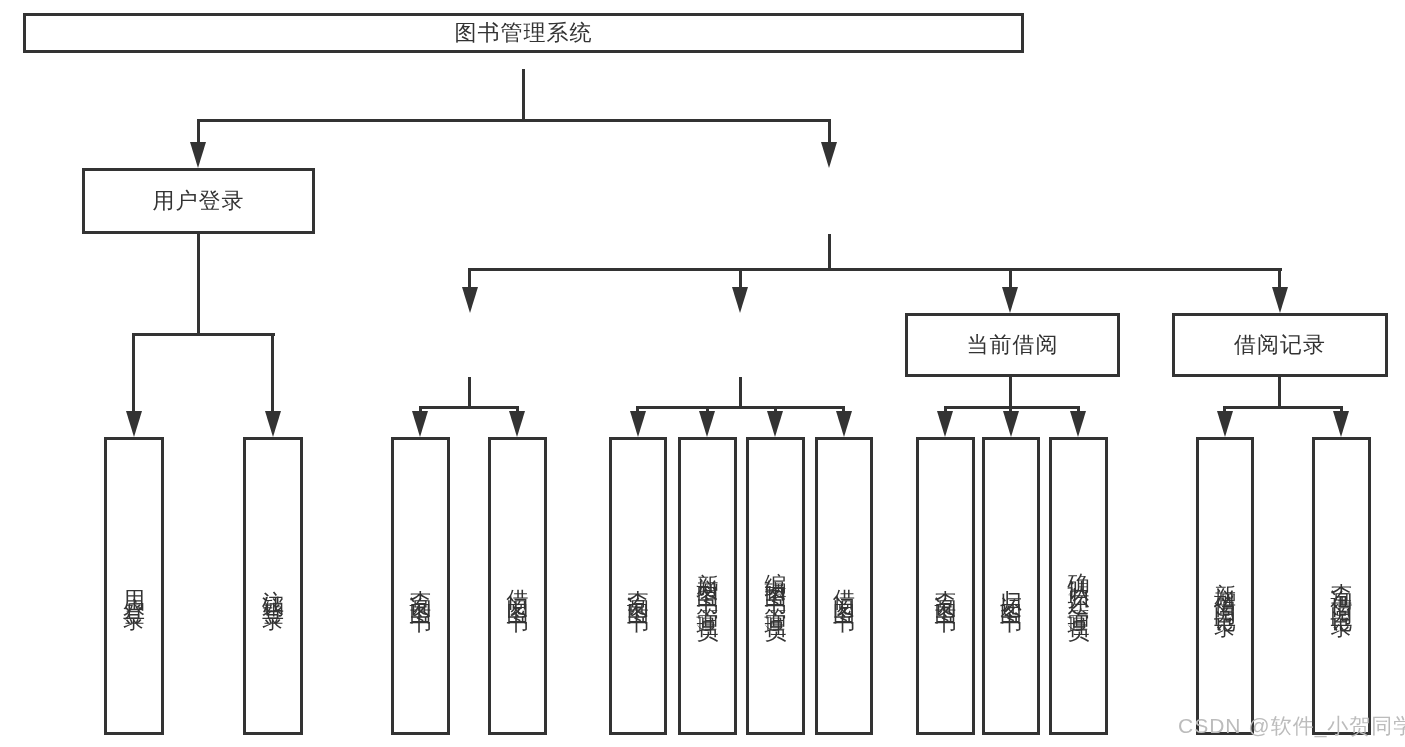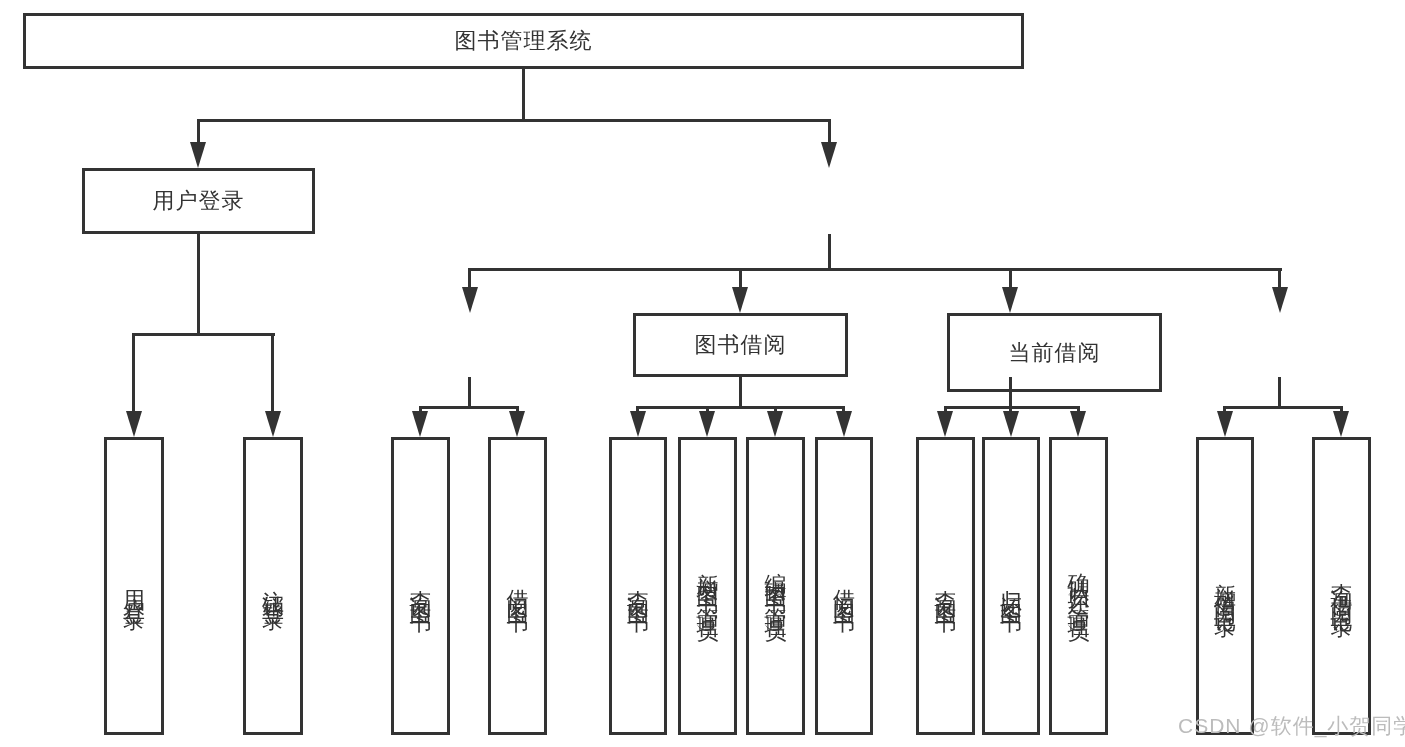--- a/index.html
+++ b/index.html
@@ -54,21 +54,21 @@
     color: var(--watermark);
     z-index: 10;
     white-space: nowrap;
   }
 </style>
 </head>
 <body>
 
 <div id="stage">
 
-  <div class="box h" style="left:23px;top:13px;width:1001px;height:56px">图书管理系统</div>
+  <div class="box h" style="left:23px;top:13px;width:1001px;height:40px">图书管理系统</div>
 
   <div class="vl" style="left:522px;top:69px;height:53px"></div>
   <div class="hl" style="left:197px;top:119px;width:634px"></div>
   <div class="vl" style="left:197px;top:119px;height:29px"></div>
   <div class="arrow" style="left:190px;top:142px"></div>
   <div class="vl" style="left:828px;top:119px;height:29px"></div>
   <div class="arrow" style="left:821px;top:142px"></div>
 
   <div class="box h" style="left:82px;top:168px;width:233px;height:66px">用户登录</div>
 
@@ -83,22 +83,22 @@
   <div class="hl" style="left:468px;top:268px;width:814px"></div>
   <div class="vl" style="left:468px;top:268px;height:22px"></div>
   <div class="arrow" style="left:462px;top:287px"></div>
   <div class="vl" style="left:739px;top:268px;height:22px"></div>
   <div class="arrow" style="left:732px;top:287px"></div>
   <div class="vl" style="left:1009px;top:268px;height:22px"></div>
   <div class="arrow" style="left:1002px;top:287px"></div>
   <div class="vl" style="left:1278px;top:268px;height:22px"></div>
   <div class="arrow" style="left:1272px;top:287px"></div>
 
-  <div class="box h" style="left:633px;top:313px;width:215px;height:64px">图书借阅</div>
-  <div class="box h" style="left:947px;top:313px;width:215px;height:79px">当前借阅</div>
+  <div class="box h" style="left:905px;top:313px;width:215px;height:64px">当前借阅</div>
+  <div class="box h" style="left:1172px;top:313px;width:216px;height:64px">借阅记录</div>
 
   <div class="vl" style="left:468px;top:377px;height:32px"></div>
   <div class="hl" style="left:419px;top:406px;width:100px"></div>
   <div class="vl" style="left:419px;top:406px;height:12px"></div>
   <div class="arrow" style="left:412px;top:411px"></div>
   <div class="vl" style="left:516px;top:406px;height:12px"></div>
   <div class="arrow" style="left:509px;top:411px"></div>
 
   <div class="vl" style="left:739px;top:377px;height:32px"></div>
   <div class="hl" style="left:636px;top:406px;width:209px"></div>

